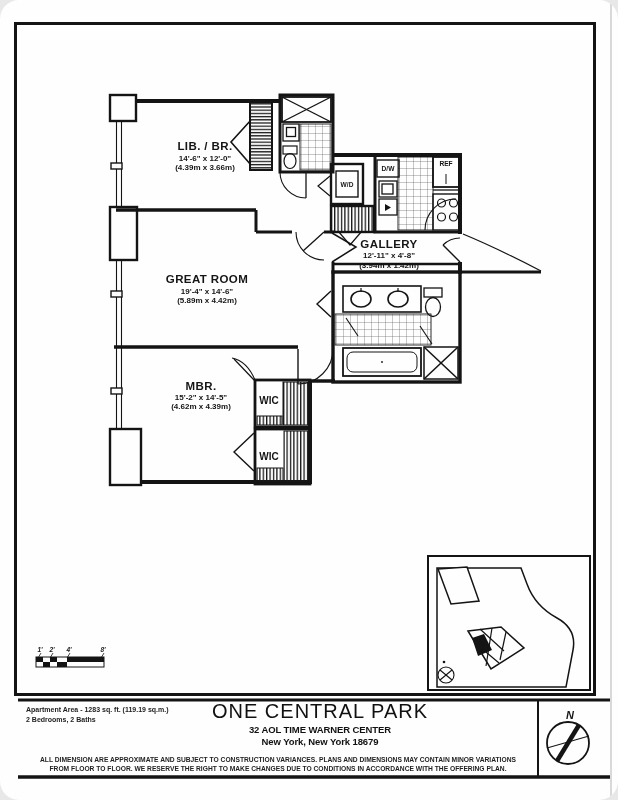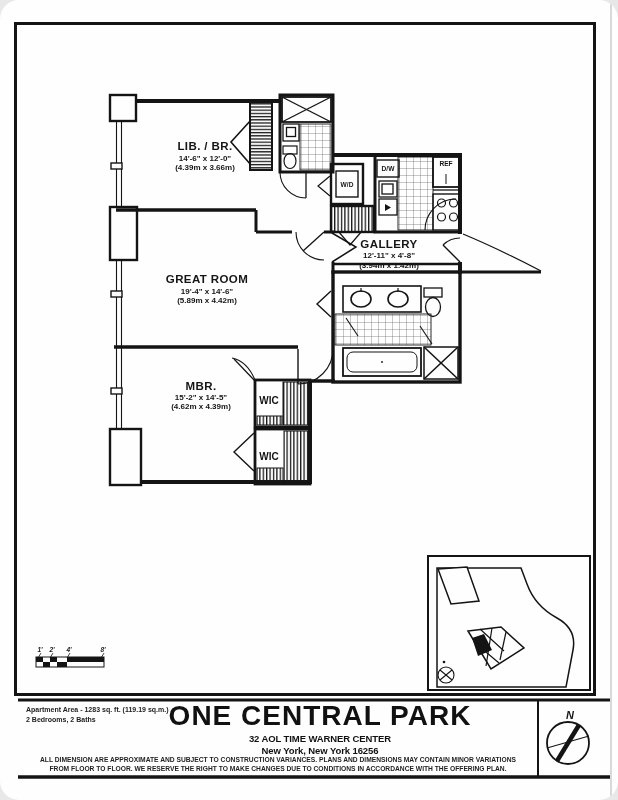--- a/index.html
+++ b/index.html
@@ -19,21 +19,21 @@
   .tiny-label{font-size:6.6px;font-weight:bold;}
   .wic-label{font-size:10px;font-weight:bold;}
   .scale-num{font-size:6.5px;font-weight:bold;font-style:italic;}
   .north-label{font-size:11px;font-weight:bold;font-style:italic;}
 
   
   .footer-left{position:absolute;left:26px;top:703px;width:230px;}
   .residence-title{font-size:10.5px;font-weight:bold;letter-spacing:-0.2px;white-space:nowrap;}
   .residence-sub{font-size:7px;font-weight:bold;color:#222;margin-top:3px;white-space:nowrap;}
   .footer-center{position:absolute;left:105px;top:700px;width:430px;text-align:center;}
-  .building-name{font-size:28px;font-weight:700;letter-spacing:1px;white-space:nowrap;}
+  .building-name{font-size:20px;font-weight:400;letter-spacing:1px;white-space:nowrap;}
   .addr{font-size:9.5px;font-weight:bold;letter-spacing:-0.1px;margin-top:1px;white-space:nowrap;}
   .disclaimer{position:absolute;left:18px;top:756px;width:520px;text-align:center;
     font-size:6.7px;font-weight:bold;line-height:8.5px;color:#222;white-space:nowrap;}
 </style>
 </head>
 <body>
 
 <div class="page">
 
   <div class="sheet-border"></div>
@@ -283,21 +283,21 @@
   </svg>
 
   <div class="footer-left">
     <div class="residence-sub">Apartment Area - 1283 sq. ft. (119.19 sq.m.)</div>
     <div class="residence-sub">2 Bedrooms, 2 Baths</div>
   </div>
 
   <div class="footer-center">
     <div class="building-name">ONE CENTRAL PARK</div>
     <div class="addr">32 AOL TIME WARNER CENTER</div>
-    <div class="addr">New York, New York 16256</div>
+    <div class="addr">New York, New York 18679</div>
   </div>
 
   <div class="disclaimer">
     <div>ALL DIMENSION ARE APPROXIMATE AND SUBJECT TO CONSTRUCTION VARIANCES. PLANS AND DIMENSIONS MAY CONTAIN MINOR VARIATIONS</div>
     <div>FROM FLOOR TO FLOOR. WE RESERVE THE RIGHT TO MAKE CHANGES DUE TO CONDITIONS IN ACCORDANCE WITH THE OFFERING PLAN.</div>
   </div>
 
 </div>
 
 </body></html>

